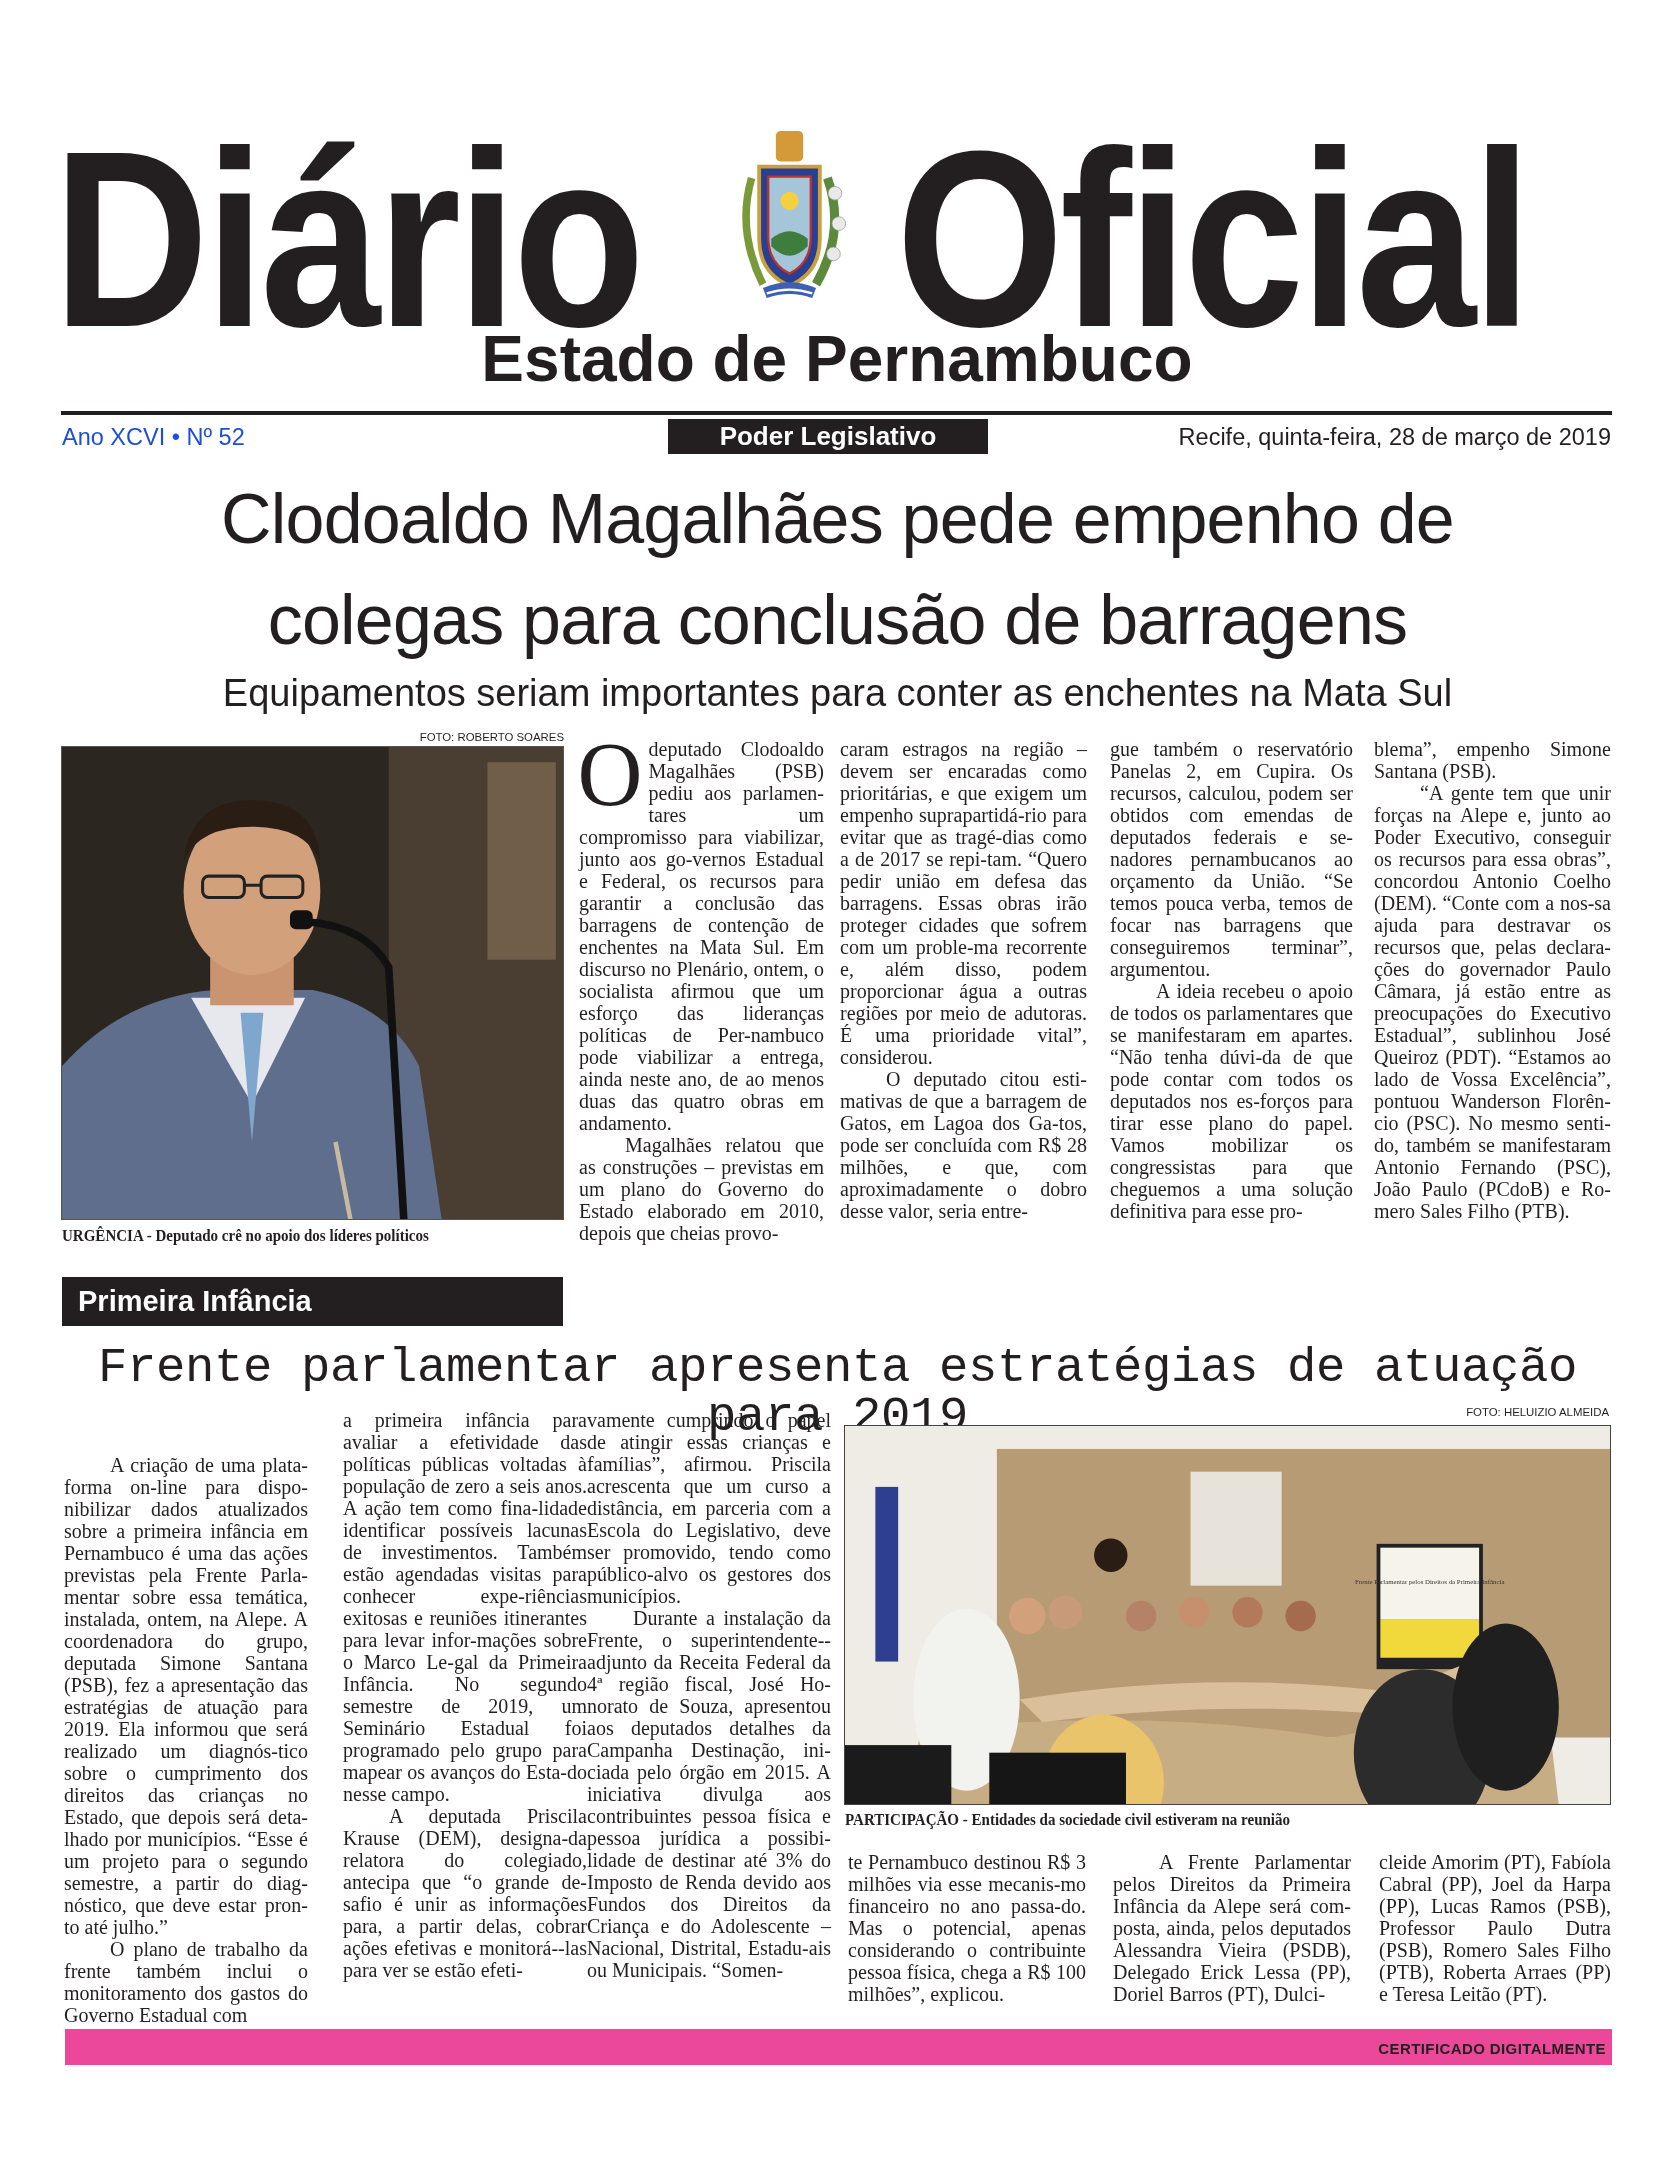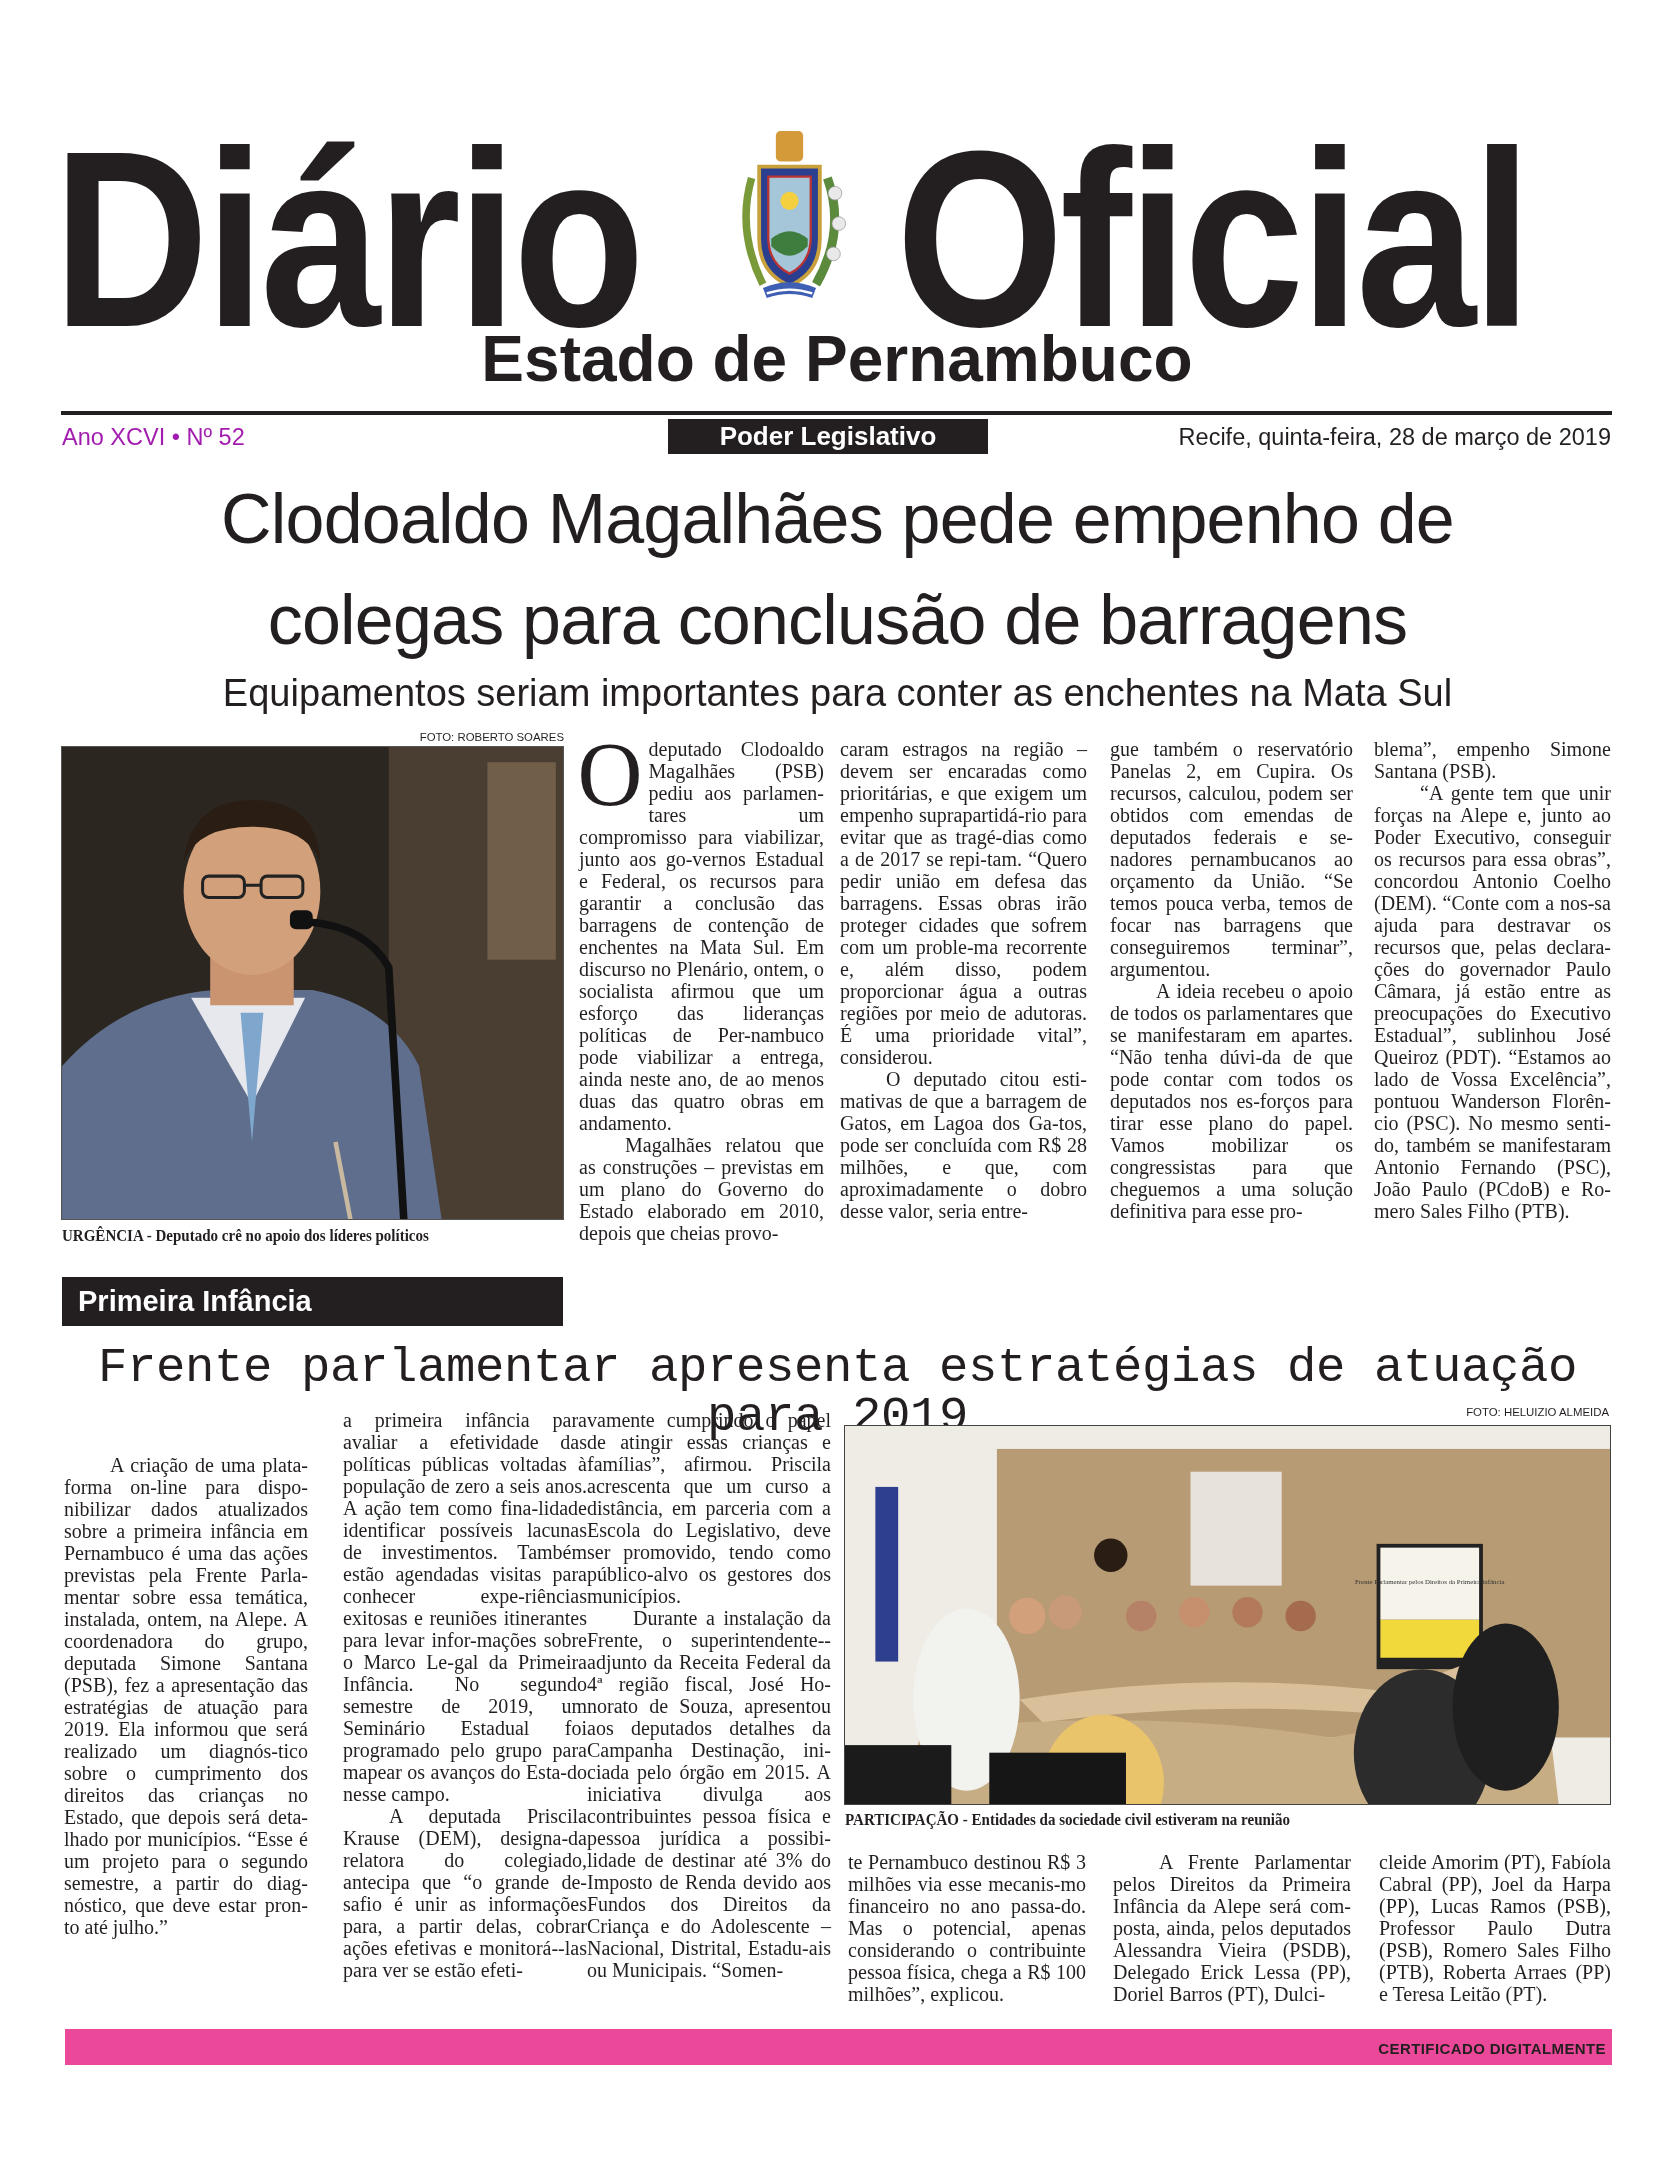--- a/index.html
+++ b/index.html
@@ -6,21 +6,21 @@
   html, body { width: 1674px; height: 2183px; background: #ffffff; }
   body { position: relative; overflow: hidden; color: #231f20; font-family: "Liberation Serif", serif; }
 
   
   .mast-word { position: absolute; top: 114px; font-family: "Liberation Sans", sans-serif; font-weight: 700; font-size: 251px; line-height: 1; letter-spacing: -4.6px; color: #231f20; transform: scaleX(0.86); transform-origin: left top; }
   .mast-left { left: 53px; }
   .mast-right { left: 896px; }
   .crest { position: absolute; left: 721px; top: 125px; width: 137px; height: 182px; }
   .state { position: absolute; left: 0; width: 1674px; top: 327px; text-align: center; font-family: "Liberation Sans", sans-serif; font-weight: 700; font-size: 64px; line-height: 1; color: #231f20; }
   .topline { position: absolute; left: 61px; width: 1551px; top: 411px; height: 3.8px; background: #231f20; }
-  .meta-left { position: absolute; left: 62px; top: 424px; font-family: "Liberation Sans", sans-serif; font-size: 23.5px; color: #a21caf; }
+  .meta-left { position: absolute; left: 62px; top: 424px; font-family: "Liberation Sans", sans-serif; font-size: 23.5px; color: #1d4ed8; }
   .meta-right { position: absolute; right: 63px; top: 424px; font-family: "Liberation Sans", sans-serif; font-size: 23.5px; color: #231f20; }
   .power { position: absolute; left: 668px; top: 419px; width: 320px; height: 35px; background: #231f20; color: #fff; font-family: "Liberation Sans", sans-serif; font-weight: 700; font-size: 26px; text-align: center; line-height: 35px; }
 
   
   .h1 { position: absolute; left: 46px; width: 1583px; text-align: center; font-family: "Liberation Sans", sans-serif; font-size: 70px; line-height: 1; color: #231f20; letter-spacing: -0.8px; }
   .h1.l1 { top: 484px; }
   .h1.l2 { top: 585px; }
   .sub1 { position: absolute; left: 46px; width: 1583px; top: 674px; text-align: center; font-family: "Liberation Sans", sans-serif; font-size: 38px; line-height: 1; color: #231f20; }
 
   
@@ -116,20 +116,21 @@
     <p>“A gente tem que unir forças na Alepe e, junto ao Poder Executivo, conseguir os recursos para essa obras”, concordou Antonio Coelho (DEM). “Conte com a nos-sa ajuda para destravar os recursos que, pelas declara-ções do governador Paulo Câmara, já estão entre as preocupações do Executivo Estadual”, sublinhou José Queiroz (PDT). “Estamos ao lado de Vossa Excelência”, pontuou Wanderson Florên-cio (PSC). No mesmo senti-do, também se manifestaram Antonio Fernando (PSC), João Paulo (PCdoB) e Ro-mero Sales Filho (PTB).</p>
   </div>
 </div>
 
 <div>
   <div class="banner">Primeira Infância</div>
   <div class="h2">Frente parlamentar apresenta estratégias de atuação para 2019</div>
 
   <div class="col" style="left:64px; top:1409px; width:244px;margin-top:45px;">
     <p>A criação de uma plata-forma on-line para dispo-nibilizar dados atualizados sobre a primeira infância em Pernambuco é uma das ações previstas pela Frente Parla-mentar sobre essa temática, instalada, ontem, na Alepe. A coordenadora do grupo, deputada Simone Santana (PSB), fez a apresentação das estratégias de atuação para 2019. Ela informou que será realizado um diagnós-tico sobre o cumprimento dos direitos das crianças no Estado, que depois será deta-lhado por municípios. “Esse é um projeto para o segundo semestre, a partir do diag-nóstico, que deve estar pron-to até julho.”</p>
+    <p>O plano de trabalho da frente também inclui o monitoramento dos gastos do Governo Estadual com</p>
   </div>
   <div class="col" style="left:343px; top:1409px; width:244px;">
     <p class="noindent">a primeira infância para avaliar a efetividade das políticas públicas voltadas à população de zero a seis anos. A ação tem como fina-lidade identificar possíveis lacunas de investimentos. Também estão agendadas visitas para conhecer expe-riências exitosas e reuniões itinerantes para levar infor-mações sobre o Marco Le-gal da Primeira Infância. No segundo semestre de 2019, um Seminário Estadual foi programado pelo grupo para mapear os avanços do Esta-do nesse campo.</p>
     <p>A deputada Priscila Krause (DEM), designa-da relatora do colegiado, antecipa que “o grande de-safio é unir as informações para, a partir delas, cobrar ações efetivas e monitorá--las para ver se estão efeti-</p>
   </div>
   <div class="col" style="left:587px; top:1409px; width:244px;">
     <p class="noindent">vamente cumprindo o papel de atingir essas crianças e famílias”, afirmou. Priscila acrescenta que um curso a distância, em parceria com a Escola do Legislativo, deve ser promovido, tendo como público-alvo os gestores dos municípios.</p>
     <p>Durante a instalação da Frente, o superintendente--adjunto da Receita Federal da 4ª região fiscal, José Ho-norato de Souza, apresentou aos deputados detalhes da Campanha Destinação, ini-ciada pelo órgão em 2015. A iniciativa divulga aos contribuintes pessoa física e pessoa jurídica a possibi-lidade de destinar até 3% do Imposto de Renda devido aos Fundos dos Direitos da Criança e do Adolescente – Nacional, Distrital, Estadu-ais ou Municipais. “Somen-</p>
   </div>
 

